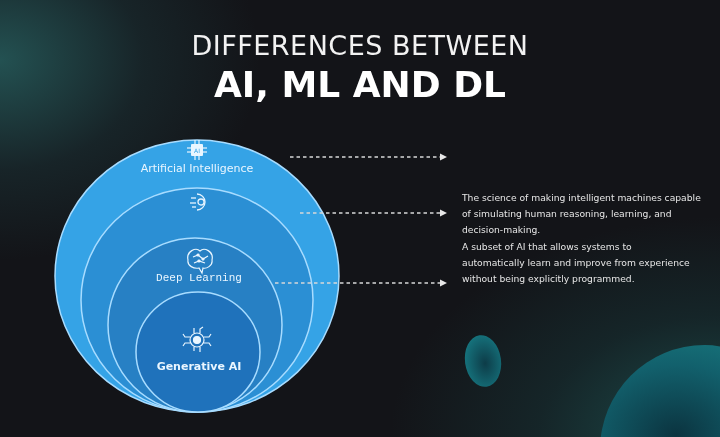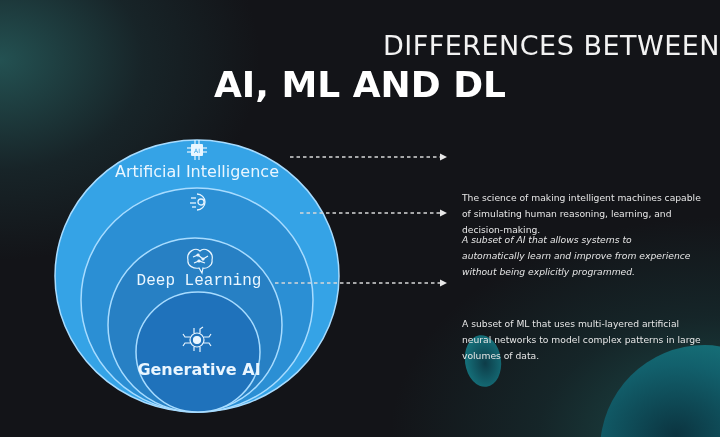--- a/index.html
+++ b/index.html
@@ -2,30 +2,30 @@
 <html><head>
 <meta charset="utf-8">
 <style>
   html, body { margin:0; padding:0; }
   body { width:720px; height:437px; overflow:hidden; background:#131418; font-family:"DejaVu Sans","Liberation Sans",sans-serif; }
   .canvas { position:relative; width:720px; height:437px; overflow:hidden;
     background:
       radial-gradient(ellipse 260px 200px at 0px 60px, rgba(38,92,92,0.85) 0%, rgba(30,60,64,0.4) 55%, rgba(19,20,24,0) 100%),
       radial-gradient(ellipse 330px 220px at 720px 437px, rgba(30,88,86,0.85) 0%, rgba(24,58,60,0.45) 55%, rgba(19,20,24,0) 100%),
       #131418; }
-  .title-top { position:absolute; left:0; width:720px; top:30px; text-align:right; color:#f2f2f2;
+  .title-top { position:absolute; left:0; width:720px; top:30px; text-align:center; color:#f2f2f2;
     font-family:"DejaVu Sans",sans-serif; font-size:27px; font-weight:400; letter-spacing:0.5px; }
   .title-main { position:absolute; left:0; width:720px; top:64px; text-align:center; color:#ffffff;
     font-family:"DejaVu Sans",sans-serif; font-size:36px; font-weight:700; letter-spacing:0px; }
   .blob1 { position:absolute; left:465px; top:335px; width:36px; height:52px; border-radius:50%;
     background:radial-gradient(ellipse at 55% 55%, #0d3c48 0%, #15707a 70%, #1f8d8f 100%); transform:rotate(-8deg); }
   .blob2 { position:absolute; left:600px; top:345px; width:190px; height:150px; border-radius:55% 45% 0 0 / 70% 60% 0 0;
     background:radial-gradient(ellipse at 40% 60%, #0b3440 0%, #12606c 55%, #1a7f83 100%); }
   svg.diagram { position:absolute; left:0; top:0; }
-  .lbl { position:absolute; color:#eaf6ff; font-family:"DejaVu Sans",sans-serif; font-size:16px; text-align:left; white-space:nowrap; transform:translateX(-50%); }
+  .lbl { position:absolute; color:#eaf6ff; font-family:"DejaVu Sans",sans-serif; font-size:11px; text-align:left; white-space:nowrap; transform:translateX(-50%); }
   .desc { position:absolute; left:462px; width:250px; color:#e6e6e6; font-family:"DejaVu Sans",sans-serif; font-size:9.2px; line-height:16px;margin-top:40px; }
 </style>
 </head>
 <body>
 
 <div class="canvas">
   <div class="blob1"></div>
   <div class="blob2"></div>
 
   <div class="title-top">DIFFERENCES BETWEEN</div>
@@ -88,15 +88,14 @@
       <circle cx="0" cy="0" r="3.5" fill="#eaf6ff"></circle>
       <path d="M-7,-3 L-12,-3 L-14,-6 M-7,3 L-12,3 L-14,6 M7,-3 L12,-3 L14,-6 M7,3 L12,3 L14,6 M-3,-7 L-3,-12 M3,-7 L3,-11 L6,-13 M-3,7 L-3,11 M3,7 L3,12"></path>
     </g>
   </svg>
 
   <div class="lbl" style="left:197px;top:162px;">Artificial Intelligence</div>
   <div class="lbl" style="left:199px;top:272px;font-family:Liberation Mono, monospace;">Deep Learning</div>
   <div class="lbl" style="left:199px;top:360px;font-weight:bold;">Generative AI</div>
 
   <div class="desc" style="top:150px;">The science of making intelligent machines capable of simulating human reasoning, learning, and decision-making.</div>
-  <div class="desc" style="top:192px;width:230px;font-style:italic;">A subset of AI that allows systems to automatically learn and improve from experience without being explicitly programmed.</div>
-  <div class="desc" style="top:276px;width:240px;">A subset of ML that uses multi-layered artificial neural networks to model complex patterns in large volumes of data.</div>
+  <div class="desc" style="top:199px;width:230px;">A subset of AI that allows systems to automatically learn and improve from experience without being explicitly programmed.</div>
 </div>
 
 </body></html>

